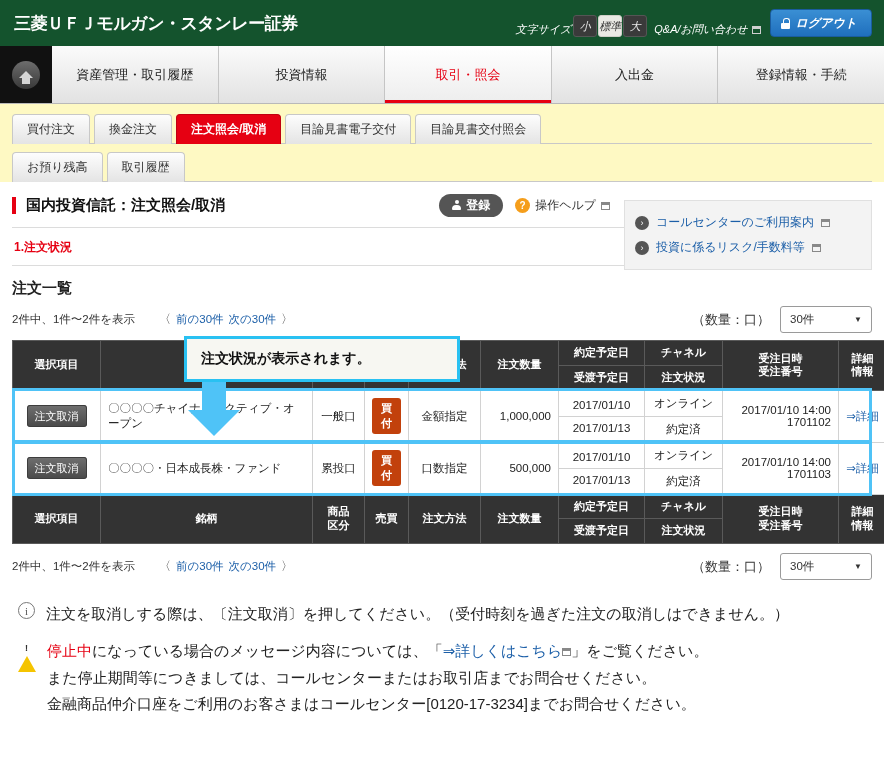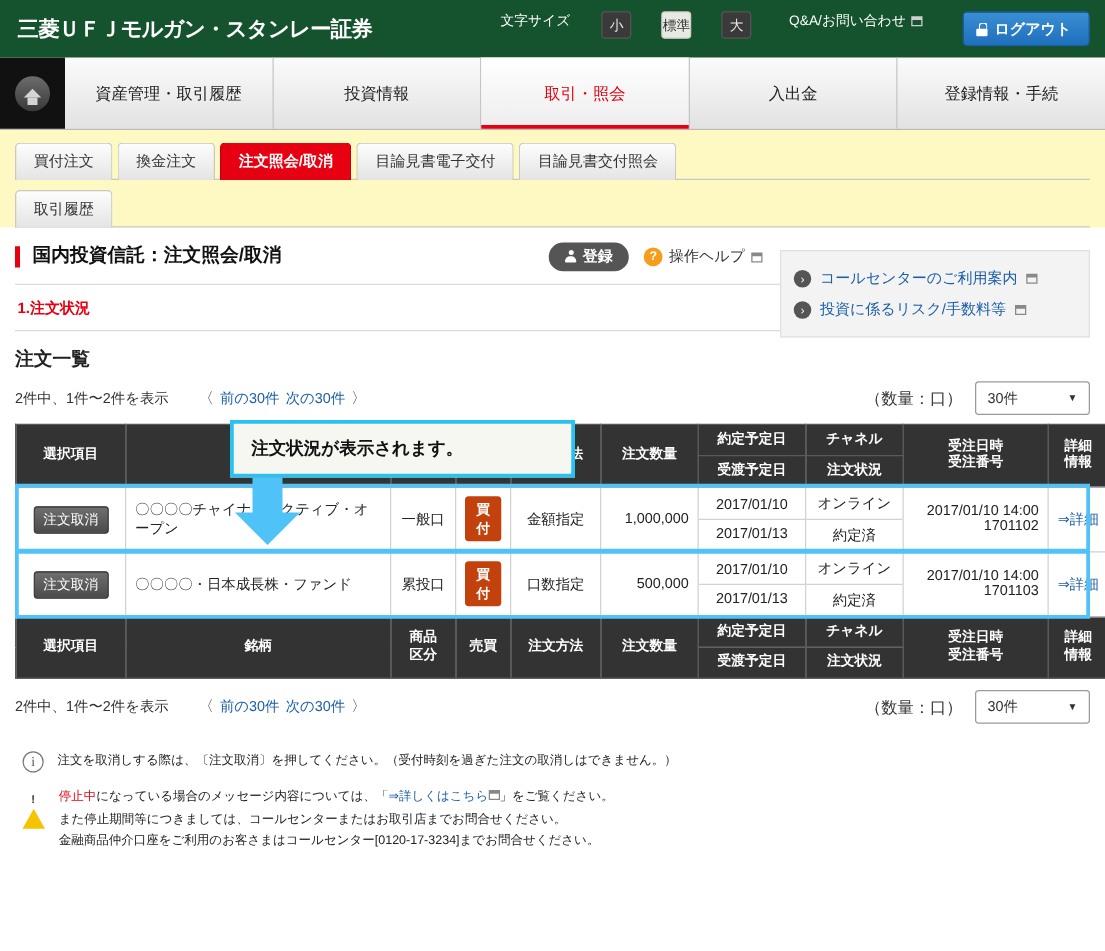--- a/index.html
+++ b/index.html
@@ -16,21 +16,21 @@
     height: 46px;
     background: #14532d;
     display: flex; align-items: center;
     padding: 0 12px 0 14px;
     position: relative;
   }
   .brand {
     color: #fff; font-size: 17px; font-weight: bold;
     letter-spacing: -0.5px; white-space: nowrap;
   }
-  .top-right { margin-left: auto; display: flex; align-items: flex-start; gap: 24px; }
+  .top-right { margin-left: auto; display: flex; align-items: flex-end; gap: 1px; font-style: italic; }
   .fontsize-label { color: #fff; font-size: 11px; margin-right: 1px; }
   .fs-btn {
     width: 24px; height: 22px; border-radius: 3px;
     background: #3a3a3a; color: #e8e8e8;
     font-size: 11px; display: flex; align-items: center; justify-content: center;
     border: 1px solid #555; cursor: pointer;
   }
   .fs-btn.active { background: #e9e9e4; color: #333; border-color: #cfcfc8; }
   .qa-link {
     color: #fff; font-size: 11px; margin-left: 6px;
@@ -258,21 +258,21 @@
   }
   .warn-ico {
     width: 0; height: 0; position: relative;
     border-left: 9px solid transparent; border-right: 9px solid transparent;
     border-bottom: 16px solid #f5c400;
   }
   .warn-ico::after {
     content: "!"; position: absolute; left: -2px; top: 4px;
     font-size: 9px; color: #333; font-weight: bold;
   }
-  .note-body { font-size: 10px; line-height: 1.75; color: #222; }
+  .note-body { font-size: 15px; line-height: 1.75; color: #222; }
   .note-body .red { color: #e60012; }
   .note-body .blue { color: #1c5fa8; cursor: pointer; }
 </style>
 </head>
 <body>
 
 <div class="topbar">
   <div class="brand">三菱ＵＦＪモルガン・スタンレー証券</div>
   <div class="top-right">
     <span class="fontsize-label">文字サイズ</span>
@@ -305,20 +305,21 @@
 
 <div class="tabwrap">
   <div class="tabrow">
     <div class="tab">買付注文</div>
     <div class="tab">換金注文</div>
     <div class="tab active">注文照会/取消</div>
     <div class="tab">目論見書電子交付</div>
     <div class="tab">目論見書交付照会</div>
   </div>
   <div class="tabrow second">
+    <div class="tab">お預り残高</div>
     <div class="tab">取引履歴</div>
   </div>
 </div>
 
 <div class="infopanel">
   <div class="info-link">
     <span class="arrow-ico">›</span>
     <span>コールセンターのご利用案内</span>
     <span class="win-ico win-ico-dark"></span>
   </div>

